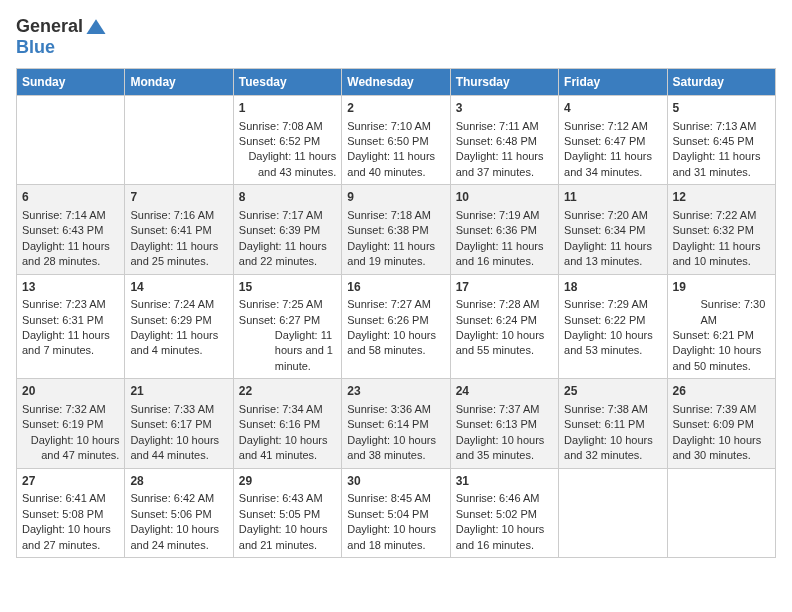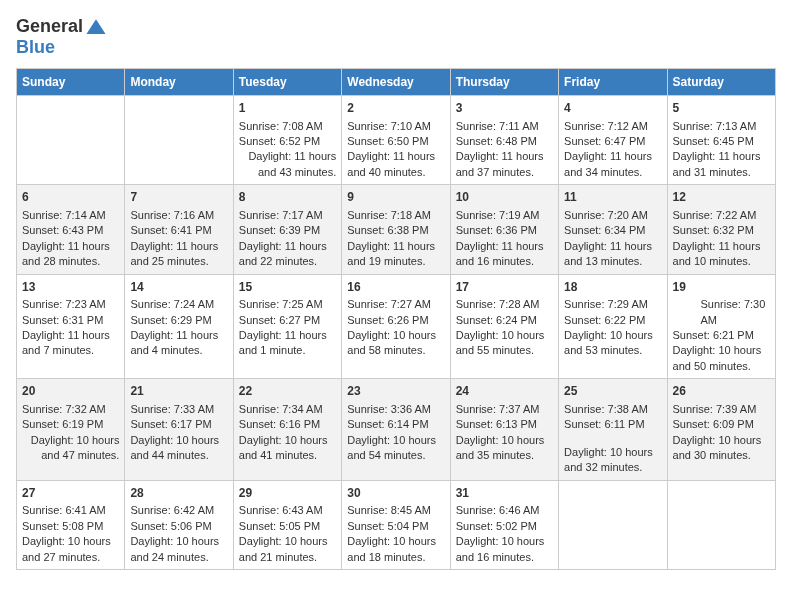--- a/index.html
+++ b/index.html
@@ -198,21 +198,21 @@
         <td>
           <span class="day-num">14</span>
           <span style="display: block;">Sunrise: 7:24 AM</span>
           <span style="display: block;">Sunset: 6:29 PM</span>
           <span style="display: block;">Daylight: 11 hours and 4 minutes.</span>
         </td>
         <td>
           <span class="day-num">15</span>
           <span style="display: block;">Sunrise: 7:25 AM</span>
           <span style="display: block;">Sunset: 6:27 PM</span>
-          <span style="display: block;">Daylight: 11 hours and 1 minute.</span>
+          <span style="display: block; margin-left: 36px;">Daylight: 11 hours and 1 minute.</span>
         </td>
         <td>
           <span class="day-num">16</span>
           <span style="display: block;">Sunrise: 7:27 AM</span>
           <span style="display: block;">Sunset: 6:26 PM</span>
           <span style="display: block;">Daylight: 10 hours and 58 minutes.</span>
         </td>
         <td>
           <span class="day-num">17</span>
           <span style="display: block;">Sunrise: 7:28 AM</span>
@@ -248,33 +248,33 @@
         <td>
           <span class="day-num">22</span>
           <span style="display: block;">Sunrise: 7:34 AM</span>
           <span style="display: block;">Sunset: 6:16 PM</span>
           <span style="display: block;">Daylight: 10 hours and 41 minutes.</span>
         </td>
         <td>
           <span class="day-num">23</span>
           <span style="display: block;">Sunrise: 3:36 AM</span>
           <span style="display: block;">Sunset: 6:14 PM</span>
-          <span style="display: block;">Daylight: 10 hours and 54 minutes.</span>
+          <span style="display: block;">Daylight: 10 hours and 38 minutes.</span>
         </td>
         <td>
           <span class="day-num">24</span>
           <span style="display: block;">Sunrise: 7:37 AM</span>
           <span style="display: block;">Sunset: 6:13 PM</span>
           <span style="display: block;">Daylight: 10 hours and 35 minutes.</span>
         </td>
         <td>
           <span class="day-num">25</span>
           <span style="display: block;">Sunrise: 7:38 AM</span>
           <span style="display: block;">Sunset: 6:11 PM</span>
-          <span style="display: block; margin-top: 12px;">Daylight: 10 hours and 32 minutes.</span>
+          <span style="display: block;">Daylight: 10 hours and 32 minutes.</span>
         </td>
         <td>
           <span class="day-num">26</span>
           <span style="display: block;">Sunrise: 7:39 AM</span>
           <span style="display: block;">Sunset: 6:09 PM</span>
           <span style="display: block;">Daylight: 10 hours and 30 minutes.</span>
         </td>
       </tr>
       <tr>
         <td>

